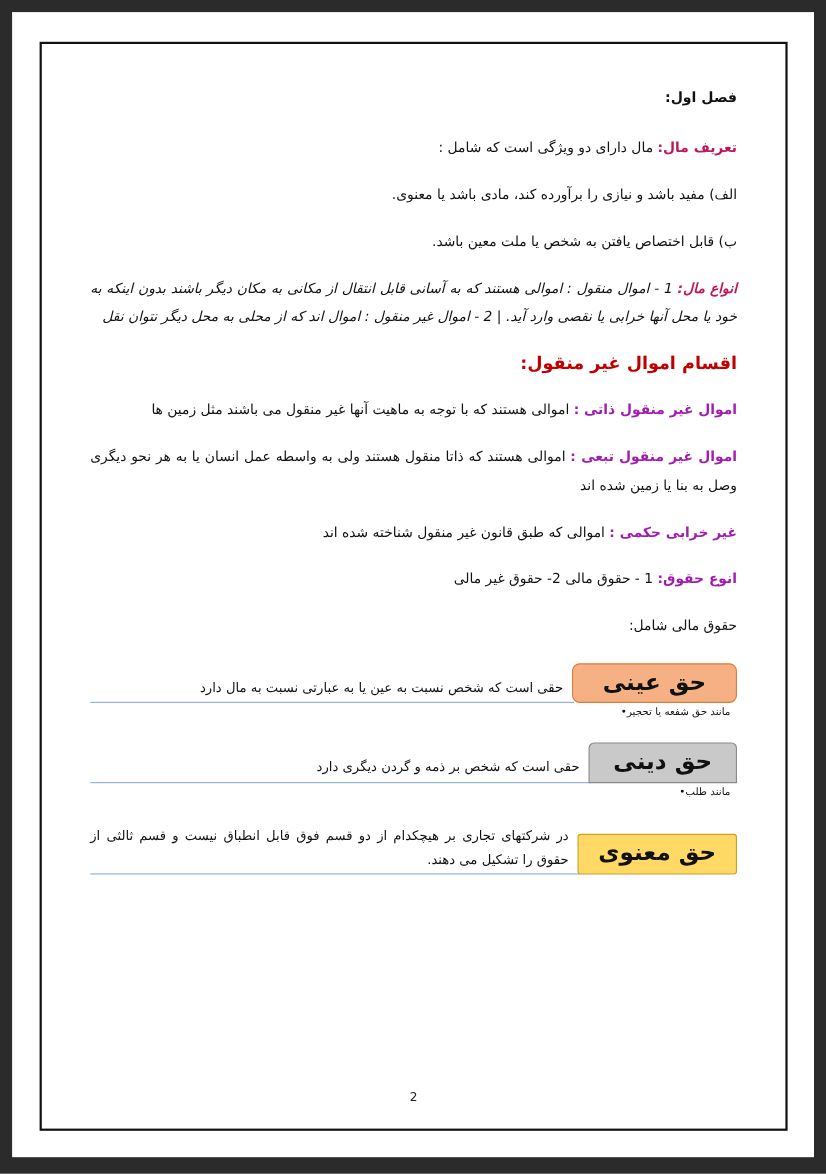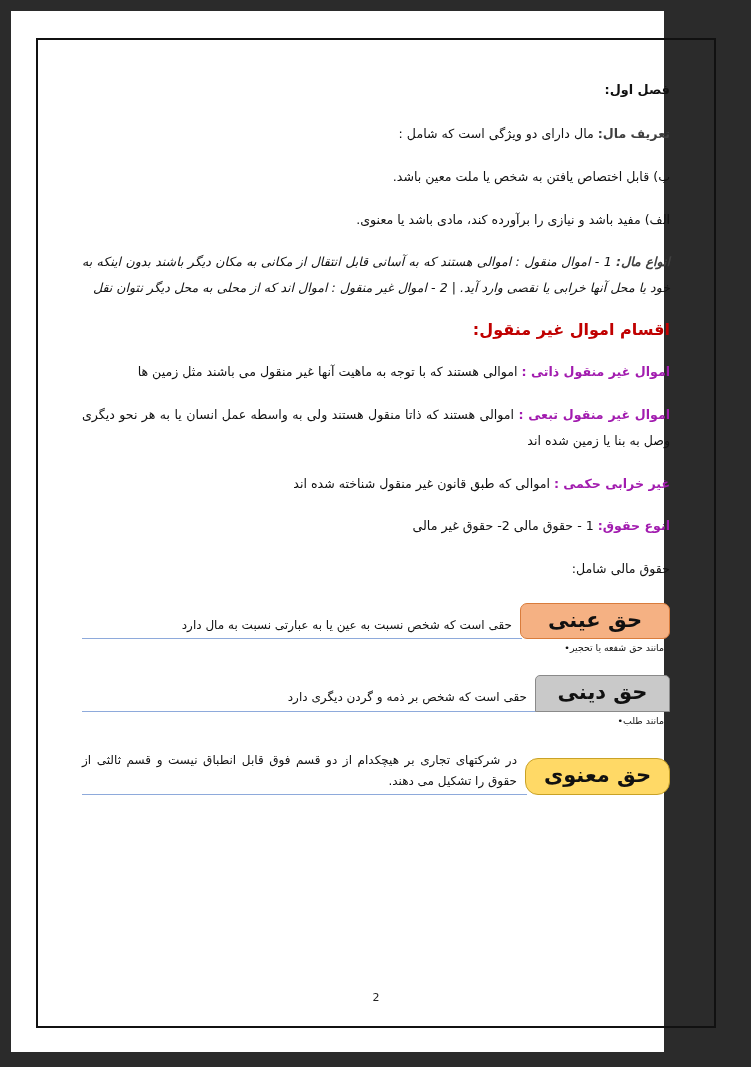--- a/index.html
+++ b/index.html
@@ -12,21 +12,21 @@
     background: #2b2b2b;
     font-family: "DejaVu Sans", "Liberation Sans", sans-serif;
     overflow: hidden;
   }
 
   
   .page-sheet {
     position: absolute;
     left: 11px;
     top: 11px;
-    width: 653px;
+    width: 729px;
     height: 1041px;
     background: #ffffff;
   }
 
   
   .page-frame {
     position: absolute;
     left: 25px;
     top: 27px;
     width: 680px;
@@ -60,21 +60,21 @@
 
   .chapter-title {
     font-size: 12.8px;
     font-weight: bold;
     color: #111111;
     margin: 0 0 24px 0;
     text-align: right;
   }
 
   .lbl-green {
-    color: #404040;
+    color: #be185d;
     font-weight: bold;
   }
   .lbl-black {
     color: #a21caf;
     font-weight: bold;
   }
 
   .heading-red {
     font-size: 16px;
     font-weight: bold;
@@ -130,21 +130,21 @@
   }
   .badge-gray {
     background: #c9c9c9;
     border: 1px solid #8a8a8a;
     border-radius: 5px 5px 0 0;
     text-align: center;
   }
   .badge-yellow {
     background: #ffd966;
     border: 1px solid #c9a227;
-    border-radius: 13px;
+    border-radius: 3px;
   }
 
   .callout-desc {
     flex: 1 1 auto;
     min-width: 0;
     font-size: 12px;
     line-height: 1.85;
     color: #111111;
     text-align: justify;
     text-align-last: right;
@@ -191,23 +191,23 @@
 <body>
 
 <div class="page-sheet">
   <div class="page-frame">
     <div class="page-body">
 
       <div class="chapter-title">فصل اول:</div>
 
       <p class="para"><span class="lbl-green">تعریف مال:</span><span> مال دارای دو ویژگی است که شامل :</span></p>
 
+      <p class="para">الف) مفید باشد و نیازی را برآورده کند، مادی باشد یا معنوی.</p>
+
       <p class="para">ب) قابل اختصاص یافتن به شخص یا ملت معین باشد.</p>
-
-      <p class="para">الف) مفید باشد و نیازی را برآورده کند، مادی باشد یا معنوی.</p>
 
       <p class="para para-tight"><span class="lbl-green">انواع مال:</span><span> 1 - اموال منقول : اموالی هستند که به آسانی قابل انتقال از مکانی به مکان دیگر باشند بدون اینکه به خود یا محل آنها خرابی یا نقصی وارد آید.  | 2 - اموال غیر منقول : اموال اند که از محلی به محل دیگر نتوان نقل</span></p>
 
       <div class="heading-red">اقسام اموال غیر منقول:</div>
 
       <p class="para"><span class="lbl-black">اموال غیر منقول ذاتی :</span><span> اموالی هستند که با توجه به ماهیت آنها غیر منقول می باشند مثل زمین ها</span></p>
 
       <p class="para"><span class="lbl-black">اموال غیر منقول تبعی :</span><span> اموالی هستند که ذاتا منقول هستند ولی به واسطه عمل انسان یا به هر نحو دیگری وصل به بنا یا زمین شده اند</span></p>
 
       <p class="para"><span class="lbl-black">غیر خرابی حکمی :</span><span> اموالی که طبق قانون غیر منقول شناخته شده اند</span></p>

